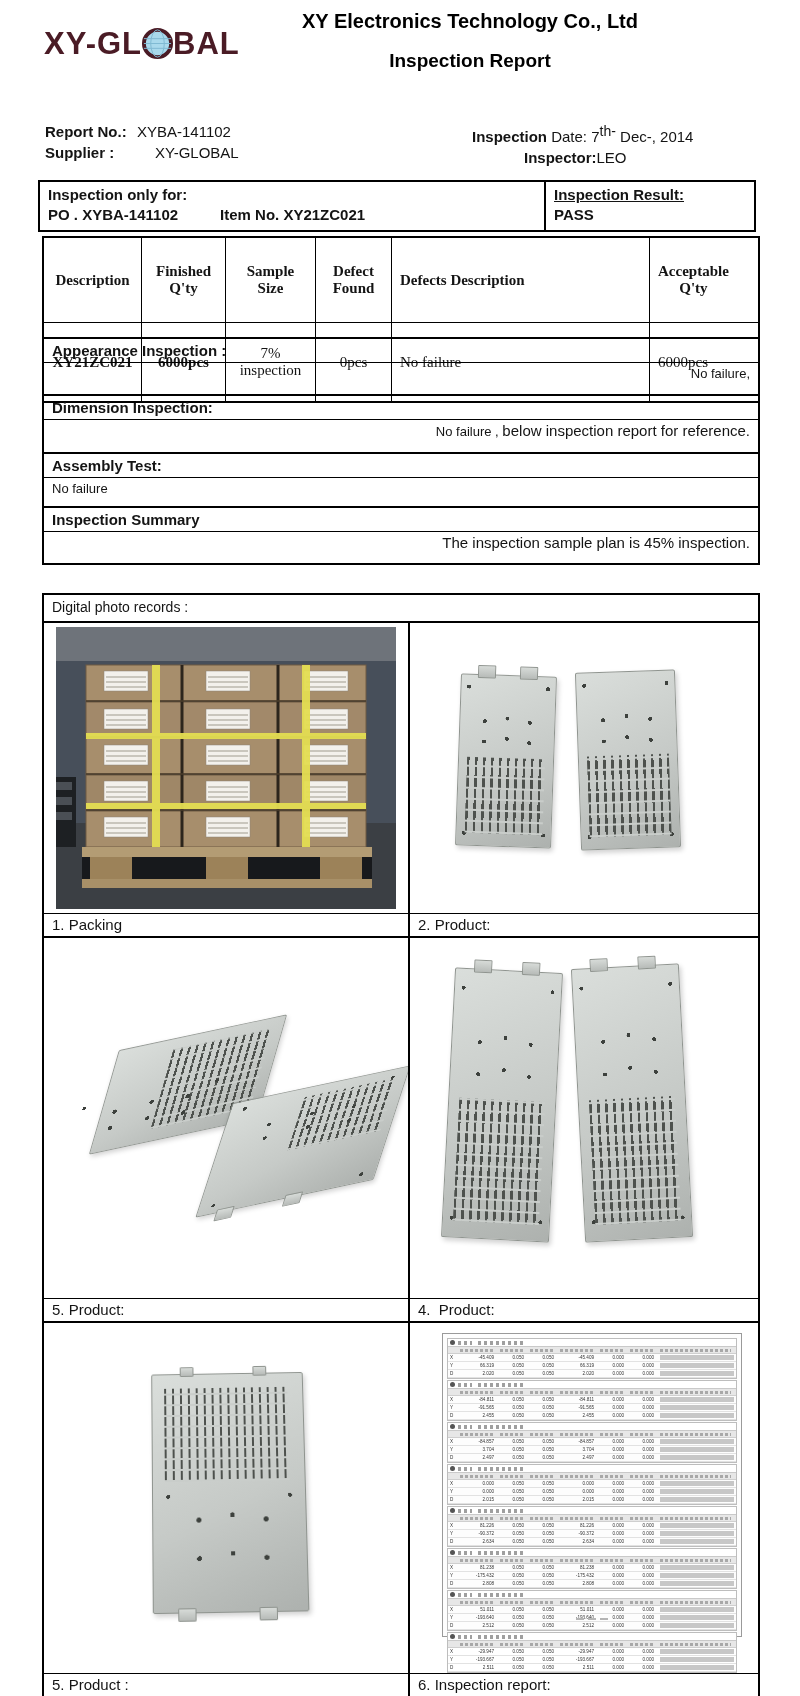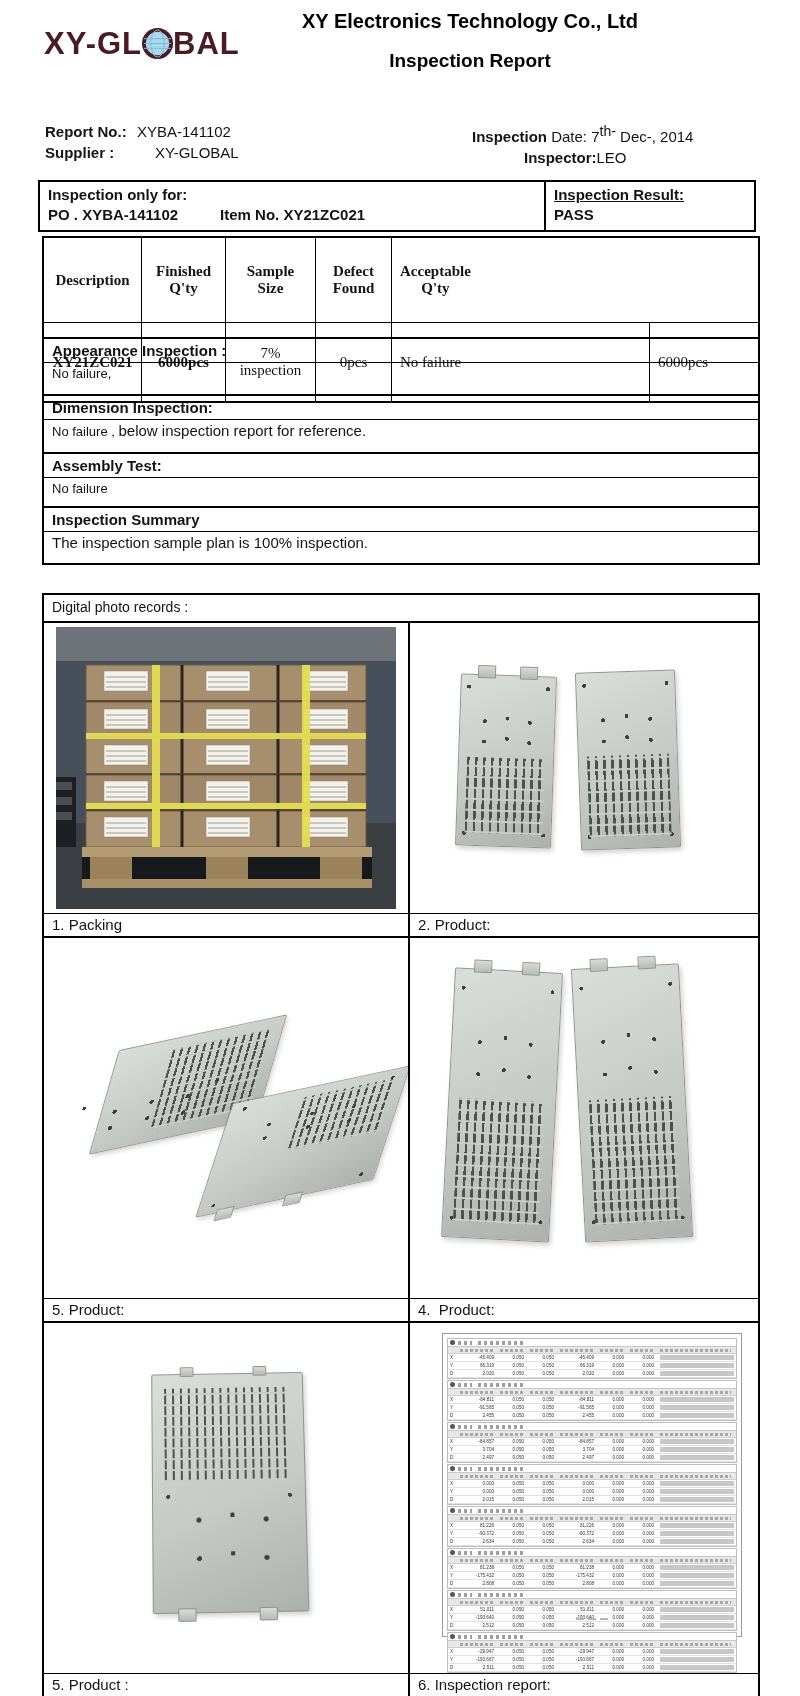--- a/index.html
+++ b/index.html
@@ -43,21 +43,21 @@
   .itable .c:last-child{border-right:none;text-align:center;}
   .itable .left{justify-content:flex-start;text-align:left;padding-left:8px;}
   .itable .bold{font-weight:bold;}
 
   
   .sections{position:absolute;left:42px;top:337px;width:714px;border:2px solid #000;}
   .sec-h{font-weight:bold;font-size:15px;padding:2px 8px;border-top:2px solid #000;line-height:19px;}
   .sec-h:first-child{border-top:none;}
   .sec-b{font-size:13px;padding:3px 8px 9px 8px;border-top:1px solid #000;line-height:16px;}
   .sec-b .big{font-size:15px;}
-  .sec-b.tall{padding-bottom:12px;}
+  .sec-b.tall{padding-bottom:12px;text-align:right;}
 
   
   .photos{position:absolute;left:42px;top:593px;width:714px;border:2px solid #000;}
   .ptitle{font-size:14px;padding:4px 8px;height:18px;border-bottom:2px solid #000;}
   .prow{display:grid;grid-template-columns:366px 1fr;}
   .prow .pcell{position:relative;border-right:2px solid #000;overflow:hidden;background:#fff;}
   .prow .pcell:last-child{border-right:none;}
   .prow.photos-r1 .pcell{height:290px;}
   .prow.photos-r2 .pcell{height:360px;border-top:2px solid #000;}
   .prow.photos-r3 .pcell{height:350px;border-top:2px solid #000;}
@@ -162,20 +162,21 @@
 
   <div class="itable">
     <div class="row hdr">
       <div class="c">Description</div>
       <div class="c">Finished
 Q'ty</div>
       <div class="c">Sample
 Size</div>
       <div class="c">Defect
 Found</div>
+      <div class="c left">Defects Description</div>
       <div class="c left">Acceptable
 Q'ty</div>
     </div>
     <div class="row body">
       <div class="c bold">XY21ZC021</div>
       <div class="c bold">6000pcs</div>
       <div class="c">7%
 inspection</div>
       <div class="c">0pcs</div>
       <div class="c left">No failure</div>
@@ -184,21 +185,21 @@
   </div>
 
   <div class="sections">
     <div class="sec-h">Appearance Inspection :</div>
     <div class="sec-b tall">No failure,</div>
     <div class="sec-h">Dimension Inspection:</div>
     <div class="sec-b tall"><span>No failure ,</span> <span class="big">below inspection report for reference.</span></div>
     <div class="sec-h">Assembly Test:</div>
     <div class="sec-b">No failure</div>
     <div class="sec-h">Inspection Summary</div>
-    <div class="sec-b tall big" style="font-size:15px;">The inspection sample plan is 100% inspection.</div>
+    <div class="sec-b tall big" style="font-size:15px;">The inspection sample plan is 45% inspection.</div>
   </div>
 
   <div class="photos">
     <div class="ptitle">Digital photo records :</div>
 
     <div class="prow photos-r1">
       <div class="pcell">
         <svg class="packing-svg" width="340" height="282" viewBox="0 0 340 282">
           <rect x="0" y="0" width="340" height="282" fill="#474f5a"></rect>
           <rect x="0" y="0" width="340" height="34" fill="#6e737a"></rect>

